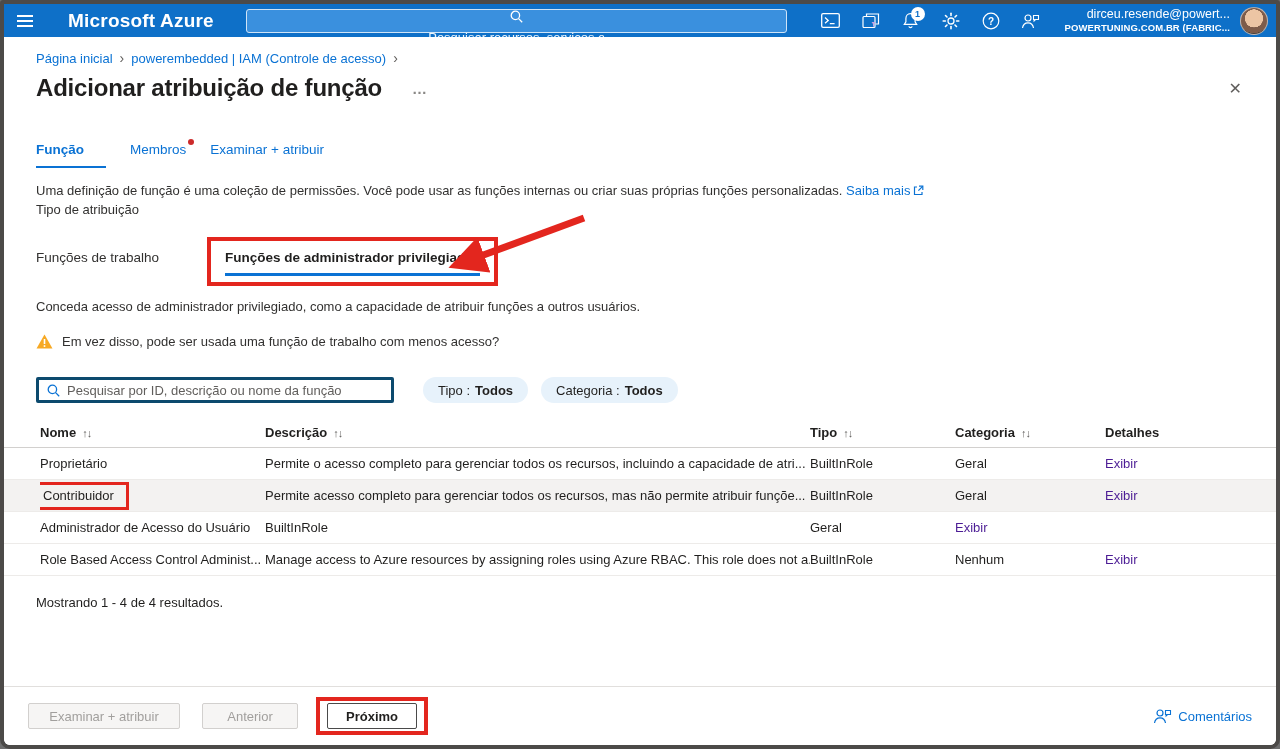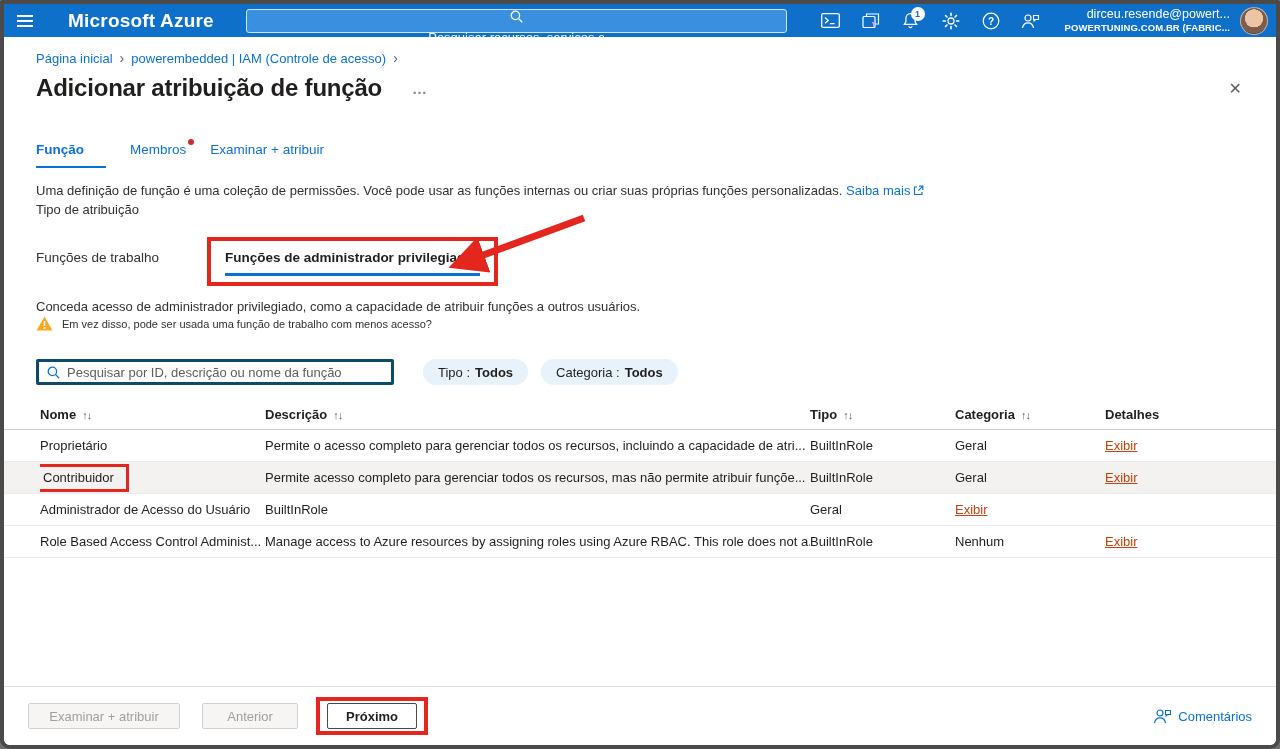--- a/index.html
+++ b/index.html
@@ -52,40 +52,40 @@
 
   .pivot-row { display:flex; align-items:flex-end; padding:0 32px; margin-top:20px; }
   .pivot-tab-inactive { font-size:13.5px; color:#323130; padding-bottom:21px; margin-right:48px; cursor:pointer; }
   .pivot-box { border:4px solid #e3261e; padding:9px 14px 6px; }
   .pivot-tab-active { font-size:13.5px; font-weight:700; color:#201f1e; cursor:pointer; }
   .pivot-underline { height:3px; background:#0a72d4; margin-top:8px; }
 
   .ann-arrow { position:absolute; left:433px; top:174px; width:152px; height:68px; pointer-events:none; }
 
   .pivot-desc { padding:0 32px; margin-top:13px; font-size:13px; color:#323130; }
-  .warning-row { padding:0 32px; margin-top:2px; display:flex; align-items:center; gap:9px; font-size:11px; color:#323130; }
+  .warning-row { padding:0 32px; margin-top:20px; display:flex; align-items:center; gap:9px; font-size:13px; color:#323130; }
 
   .filter-row { padding:0 32px; margin-top:28px; display:flex; align-items:center; }
   .role-search { width:358px; height:26px; border:3px solid #0c4a6e; border-radius:2px; display:flex;
                  align-items:center; padding:0 8px; gap:7px; background:#fff; }
   .role-search input { flex:1; border:none; outline:none; font-size:13px; color:#323130; font-family:"Liberation Sans", sans-serif; }
   .role-search input::placeholder { color:#605e5c; opacity:1; }
   .pills { margin-left:29px; display:flex; gap:13px; }
   .pill { background:#e7f2fb; border-radius:13px; height:26px; display:flex; align-items:center;
           padding:0 15px; font-size:13px; color:#201f1e; gap:5px; cursor:pointer; white-space:nowrap; }
   .pill b { font-weight:700; }
 
   .table { margin-top:15px; font-size:13px; }
   .thead, .trow { display:grid; grid-template-columns:225px 545px 145px 150px 1fr; padding-left:36px; align-items:center; }
   .thead { height:30px; border-bottom:1px solid #d2d0ce; color:#201f1e; font-weight:700; }
   .sort { font-weight:400; color:#605e5c; font-size:11px; margin-left:6px; letter-spacing:-1px; }
   .trow { height:32px; border-bottom:1px solid #edebe9; color:#201f1e; cursor:pointer; }
   .trow.hl { background:#f3f2f1; }
   .cell { white-space:nowrap; overflow:hidden; padding-right:14px; }
-  .exibir { color:#c2410c; cursor:pointer;text-decoration:underline; }
+  .exibir { color:#4c1d95; cursor:pointer; }
   .name-ann { display:inline-block; border:3px solid #e3261e; padding:3px 12px 4px 8px; margin-left:-8px; }
 
   .summary { padding:0 32px; margin-top:19px; font-size:13px; color:#201f1e; }
 
   
   .footer { flex:0 0 59px; border-top:1px solid #e1dfdd; display:flex; align-items:center; padding:0 24px; background:#fff; }
   .btn { height:26px; padding:0 18px; font-size:13px; border-radius:2px; display:inline-flex; align-items:center;
          justify-content:center; font-family:"Liberation Sans", sans-serif; background:#fff; cursor:pointer; white-space:nowrap; }
   .btn.disabled { background:#f6f5f4; border:1px solid #d2d0ce; color:#a19f9d; cursor:default; }
   .btn-review { margin-right:22px; min-width:152px; }
@@ -283,20 +283,21 @@
 
       <div class="trow">
         <div class="cell">Role Based Access Control Administ...</div>
         <div class="cell">Manage access to Azure resources by assigning roles using Azure RBAC. This role does not a...</div>
         <div class="cell">BuiltInRole</div>
         <div class="cell">Nenhum</div>
         <div class="cell"><span class="exibir">Exibir</span></div>
       </div>
     </div>
 
+    <div class="summary">Mostrando 1 - 4 de 4 resultados.</div>
   </div>
 
   <div class="footer">
     <button class="btn disabled btn-review">Examinar + atribuir</button>
     <button class="btn disabled btn-prev">Anterior</button>
     <span class="next-ann">
       <button class="btn next">Próximo</button>
     </span>
     <div class="feedback">
       <svg width="19" height="16" viewBox="0 0 19 16">

